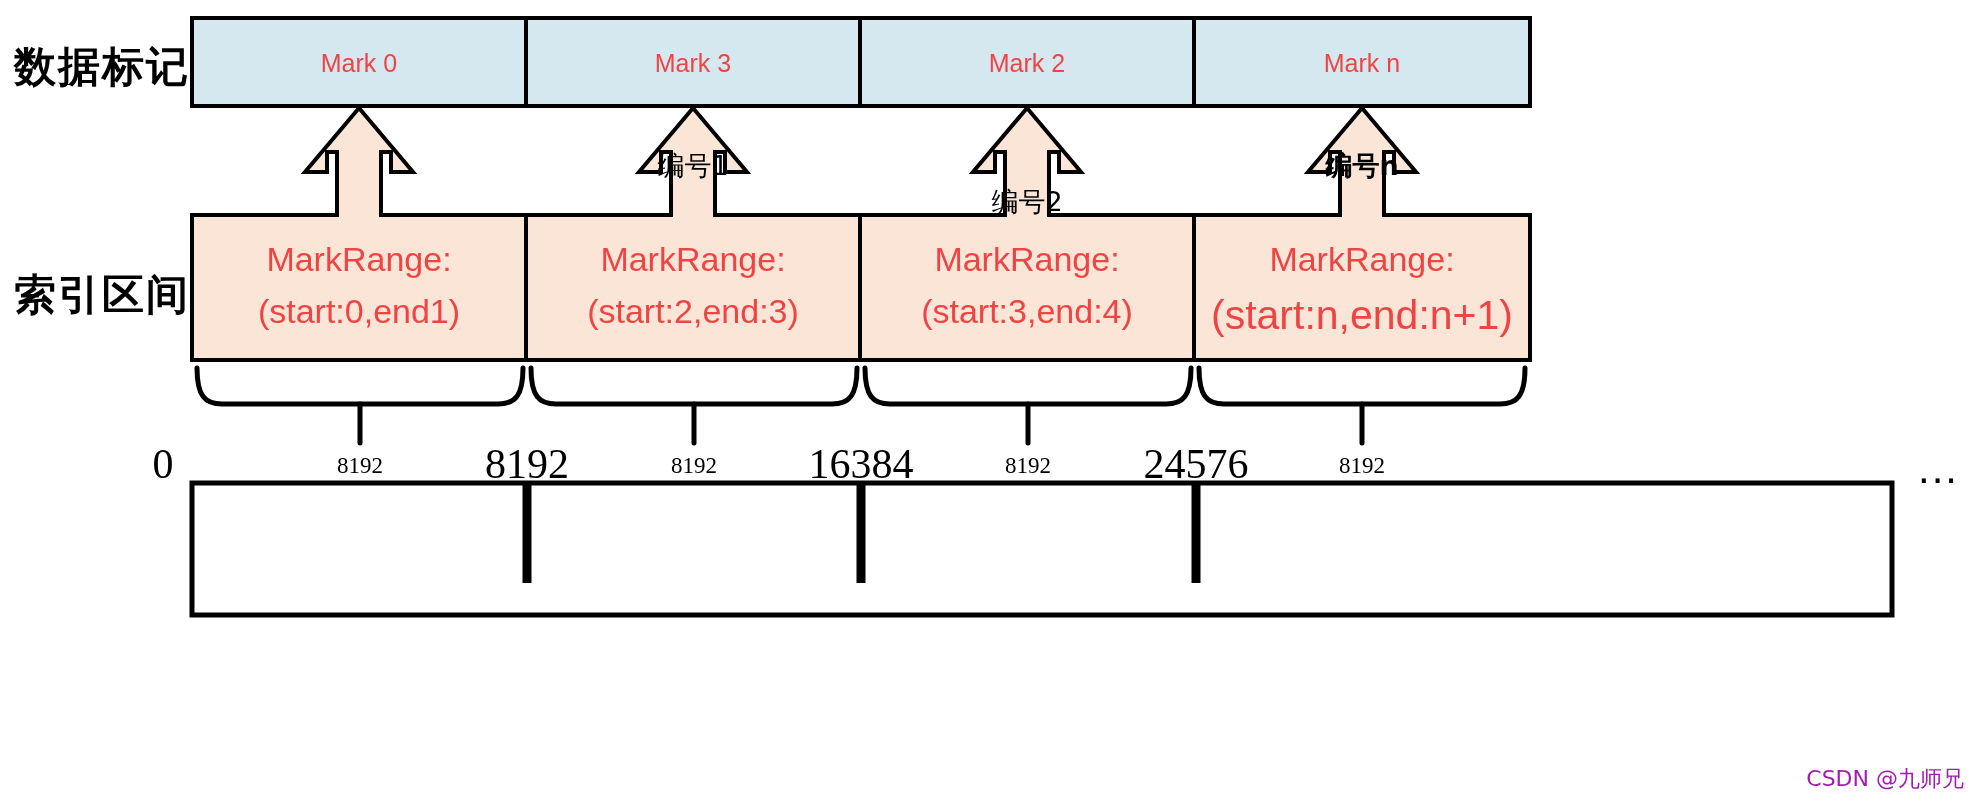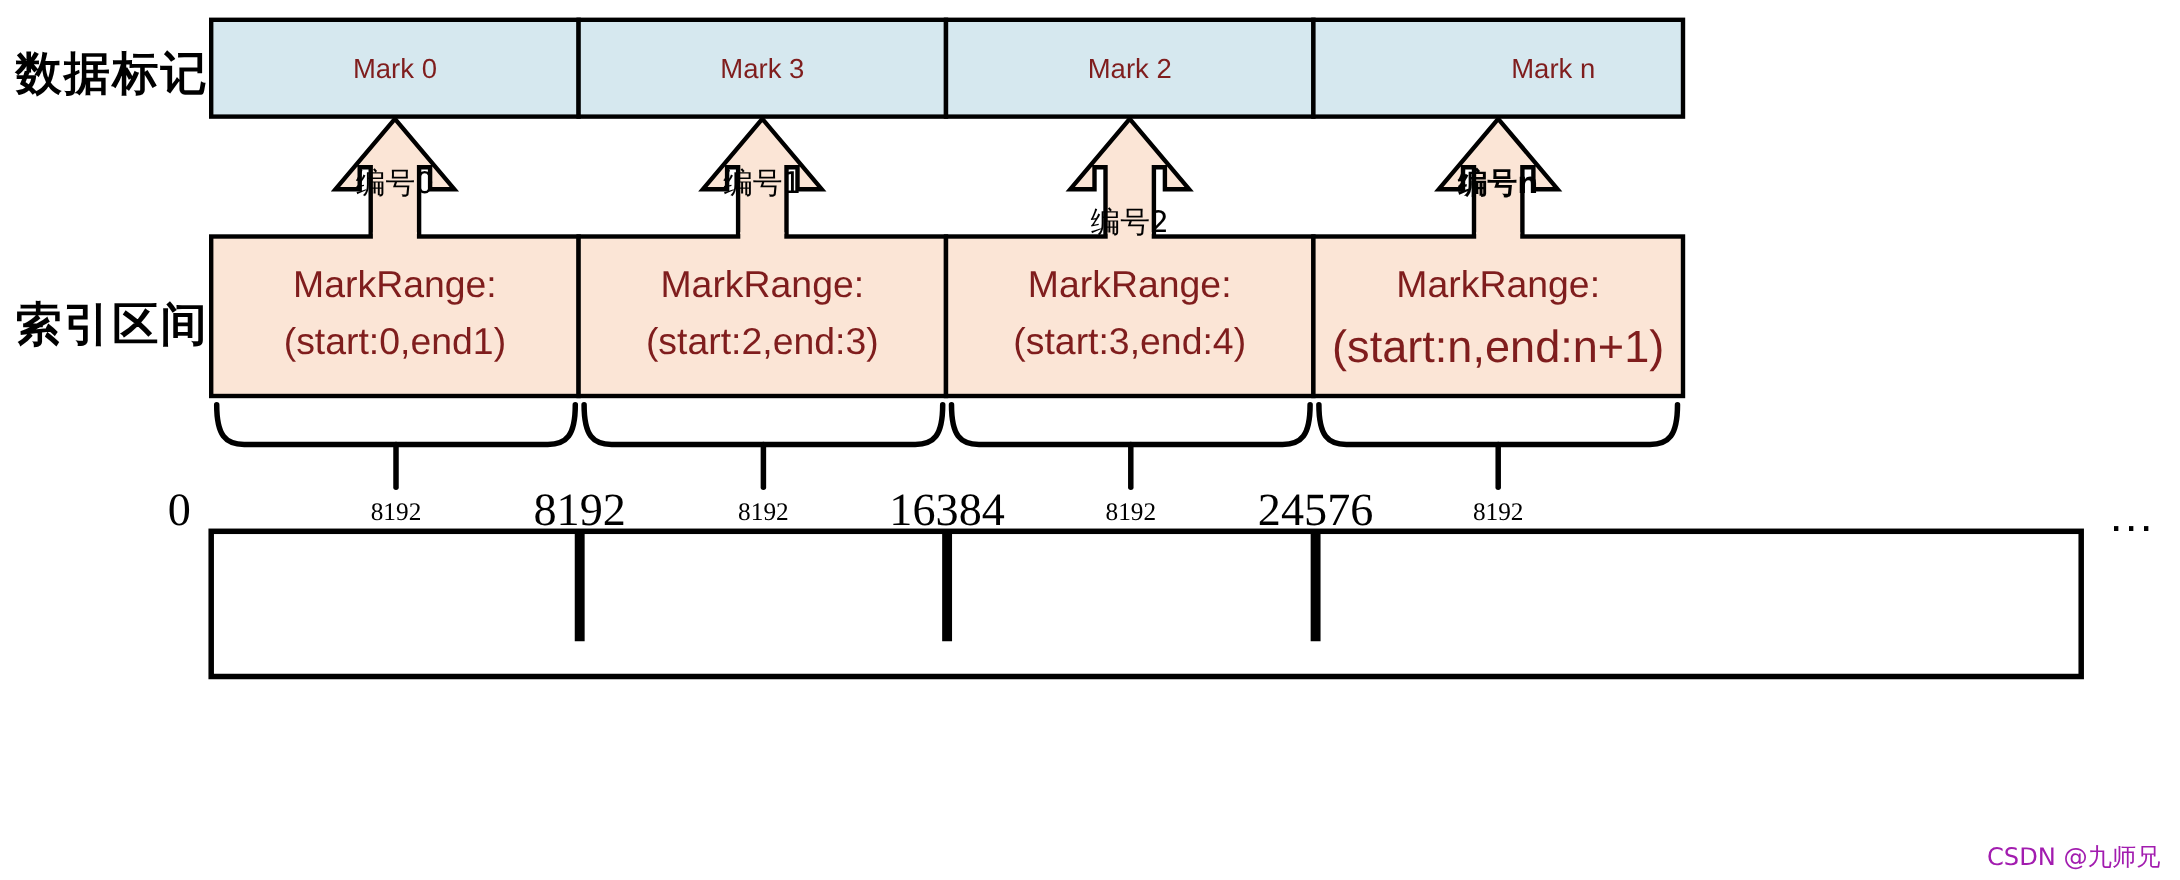--- a/index.html
+++ b/index.html
@@ -22,21 +22,21 @@
     color:#000000;
     letter-spacing:2px;
     white-space:nowrap;
   }
   #label-mark-row{left:14px;top:39px;}
   #label-range-row{left:14px;top:267px;}
 
   .cell-text{
     position:absolute;
     text-align:center;
-    color:#7f1d1d;
+    color:#ef4444;
     white-space:nowrap;
     font-family:"Liberation Sans","DejaVu Sans",sans-serif;
   }
   .mark-text{font-size:25px;}
   .range-text{font-size:34px;line-height:1.13;}
 
   .arrow-label{
     position:absolute;
     font-size:27px;
     color:#000;
@@ -137,23 +137,22 @@
       <line x1="1196" y1="483" x2="1196" y2="583" stroke="#000" stroke-width="9"></line>
     </g>
   </svg>
 
   <div class="row-label" id="label-range-row">索引区间</div>
   <div class="row-label" id="label-mark-row">数据标记</div>
 
   <div class="cell-text mark-text" style="left:192px;top:49px;width:334px;">Mark 0</div>
   <div class="cell-text mark-text" style="left:526px;top:49px;width:334px;">Mark 3</div>
   <div class="cell-text mark-text" style="left:860px;top:49px;width:334px;">Mark 2</div>
-  <div class="cell-text mark-text" style="left:1244px;top:49px;width:336px;">Mark n</div>
+  <div class="cell-text mark-text" style="left:1194px;top:49px;width:336px;">Mark n</div>
 
-  <div class="arrow-label" style="left:259px;top:148px;width:200px;">编号0</div>
   <div class="arrow-label" style="left:593px;top:148px;width:200px;">编号1</div>
   <div class="arrow-label" style="left:927px;top:148px;width:200px;margin-top:36px;">编号2</div>
   <div class="arrow-label" style="left:1262px;top:148px;width:200px;font-weight:bold;">编号n</div>
 
   <div class="cell-text range-text" style="left:192px;top:240px;width:334px;">MarkRange:</div>
   <div class="cell-text range-text" style="left:526px;top:240px;width:334px;">MarkRange:</div>
   <div class="cell-text range-text" style="left:860px;top:240px;width:334px;">MarkRange:</div>
   <div class="cell-text range-text" style="left:1194px;top:240px;width:336px;">MarkRange:</div>
 
   <div class="cell-text range-text" style="left:192px;top:292px;width:334px;">(start:0,end1)</div>

